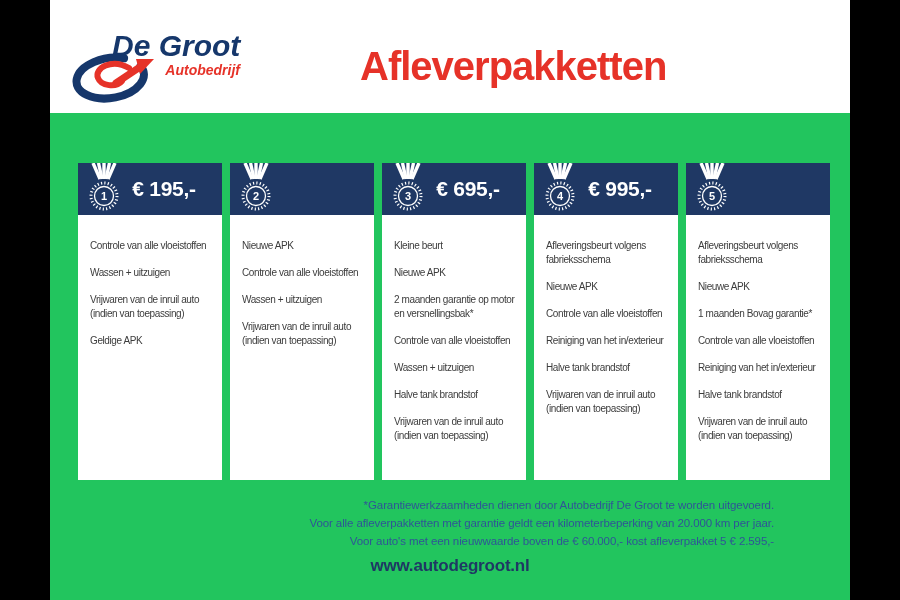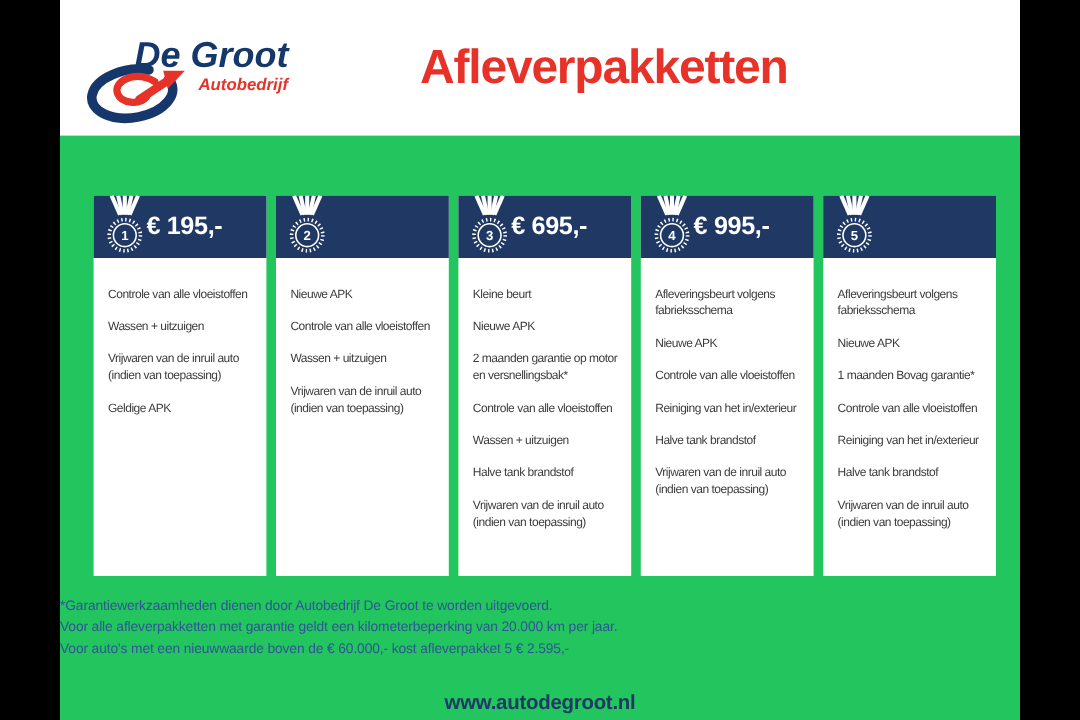--- a/index.html
+++ b/index.html
@@ -7,54 +7,53 @@
     width:900px;height:600px;overflow:hidden;background:#000;
     font-family:"Liberation Sans",sans-serif;
   }
   .stage{position:relative;width:900px;height:600px;background:#000;}
   .content{position:absolute;left:50px;top:0;width:800px;height:600px;background:#22c55e;}
 
   
   .top{position:absolute;left:0;top:0;width:800px;height:113px;background:#ffffff;}
   .logo-svg{position:absolute;left:22px;top:26px;}
   .page-title{
-    position:absolute;left:300px;top:34px;margin:0;
+    position:absolute;left:300px;top:34px;margin:10px;
     font-size:40px;font-weight:700;letter-spacing:-1px;color:#e63228;
   }
 
   
   .cards{position:absolute;left:28px;top:163px;width:752px;display:flex;gap:8px;}
   .card{flex:1 1 0;height:317px;background:#ffffff;display:flex;flex-direction:column;}
   .card-header{
     height:52px;background:#1f3864;display:flex;align-items:flex-start;
     padding-left:8px;flex:0 0 auto;
   }
   .medal{width:36px;height:52px;flex:0 0 auto;}
   .medal .ring{fill:none;stroke:#fff;}
   .medal text{font:bold 11px "Liberation Sans",sans-serif;fill:#fff;}
   .price{
-    flex:1;color:#ffffff;font-size:21px;font-weight:700;
+    flex:1;text-align:center;color:#ffffff;font-size:21px;font-weight:700;
     line-height:52px;padding-right:16px;letter-spacing:-0.3px;
   }
   .card-body{padding:24px 4px 0 12px;}
   .pkg-item{
     font-size:10px;letter-spacing:-0.4px;line-height:14px;color:#3c3c3c;
     margin:0 0 13px 0;
   }
 
   
   .footnotes{
-    position:absolute;left:0;top:496px;width:724px;text-align:left;
+    position:absolute;left:0;top:496px;width:724px;text-align:right;
     color:#2f5596;font-size:11.5px;line-height:18px;letter-spacing:-0.1px;
   }
   .website{
     position:absolute;left:0;top:556px;width:800px;text-align:center;
     color:#1f3864;font-size:17px;font-weight:700;text-decoration:none;display:block;
     letter-spacing:-0.2px;
-    margin-top:20px;
   }
 </style>
 </head>
 <body>
 
 <div class="stage">
   <div class="content">
 
     <div class="top">
       <svg class="logo-svg" width="185" height="82" viewBox="0 0 185 82">

